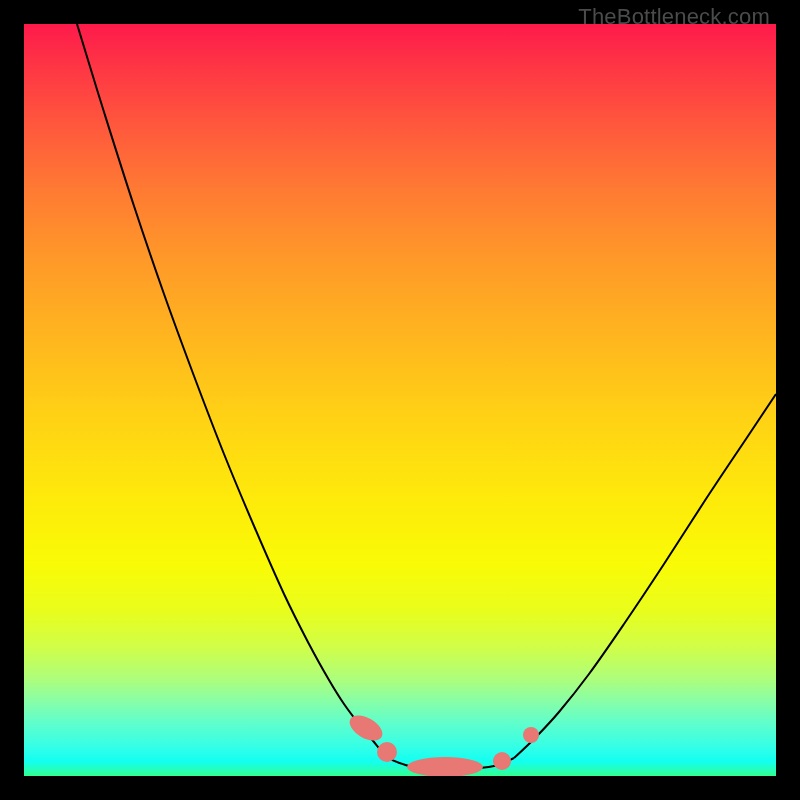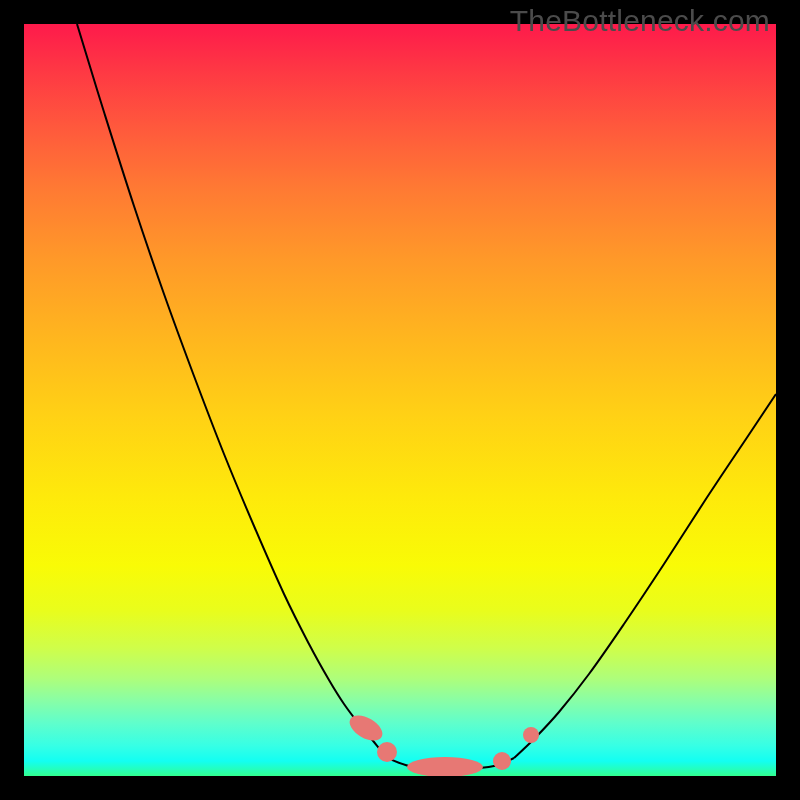--- a/index.html
+++ b/index.html
@@ -42,21 +42,21 @@
       #13fff2 98%,
       #32ff91 100%
     );
     overflow: hidden;
   }
   .watermark {
     position: absolute;
     top: 4px;
     right: 30px;
     color: #4b4b4b;
-    font-size: 30px;
+    font-size: 22px;
     font-weight: 500;
     letter-spacing: 0.2px;
     user-select: none;
   }
   svg {
     position: absolute;
     left: 0;
     top: 0;
   }
   .curve {

